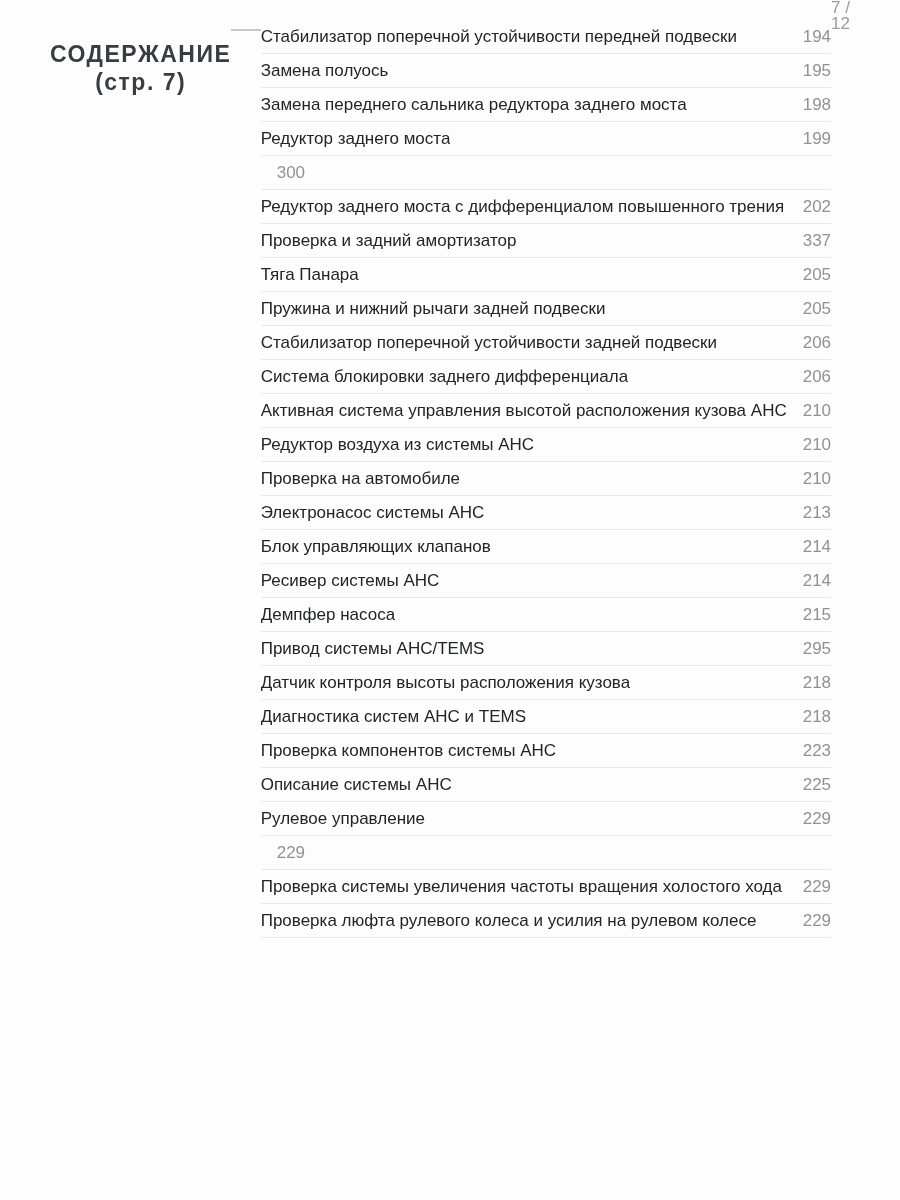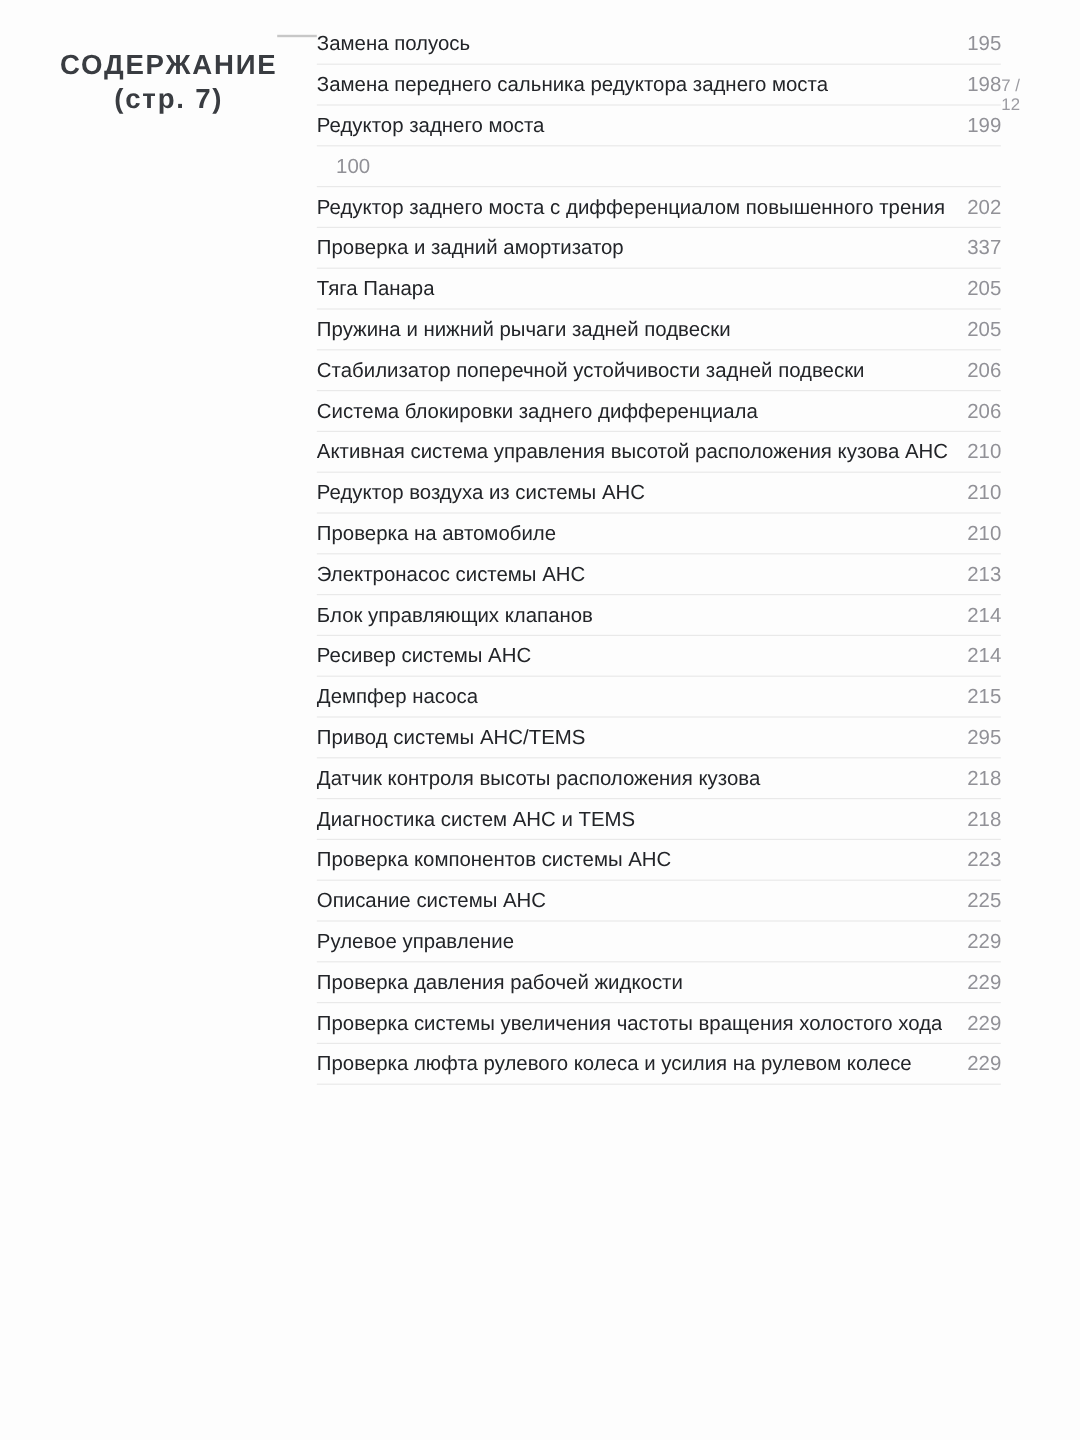--- a/index.html
+++ b/index.html
@@ -57,52 +57,55 @@
     white-space: nowrap;
     overflow: hidden;
   }
   .toc-item-page {
     font-size: 17px;
     color: var(--page-color);
     padding-left: 16px;
     flex-shrink: 0;
   }
   .page-footer {
-    margin-top: 63px;
     text-align: right;
-    font-size: 14px;
+    font-size: 17px;
     color: var(--footer-color);
     line-height: 16px;
   }
 </style>
 </head>
 <body>
 
 <div class="page">
   <h1 class="page-title">СОДЕРЖАНИЕ (стр. 7)</h1>
   <hr class="top-rule">
   <div class="toc-list">
+  <div class="toc-row">
+    <span class="toc-item-label">Стабилизатор поперечной устойчивости передней подвески</span>
+    <span class="toc-item-page">194</span>
+  </div>
 
   <div class="toc-row">
     <span class="toc-item-label">Замена полуось</span>
     <span class="toc-item-page">195</span>
   </div>
 
   <div class="toc-row">
     <span class="toc-item-label">Замена переднего сальника редуктора заднего моста</span>
     <span class="toc-item-page">198</span>
   </div>
 
   <div class="toc-row">
     <span class="toc-item-label">Редуктор заднего моста</span>
     <span class="toc-item-page">199</span>
   </div>
 
   <div class="toc-row">
-    <span class="toc-item-page">100</span>
+    <span class="toc-item-page">300</span>
   </div>
 
   <div class="toc-row">
     <span class="toc-item-label">Редуктор заднего моста с дифференциалом повышенного трения</span>
     <span class="toc-item-page">202</span>
   </div>
 
   <div class="toc-row">
     <span class="toc-item-label">Проверка и задний амортизатор</span>
     <span class="toc-item-page">337</span>
@@ -188,21 +191,20 @@
     <span class="toc-item-label">Описание системы АНС</span>
     <span class="toc-item-page">225</span>
   </div>
 
   <div class="toc-row">
     <span class="toc-item-label">Рулевое управление</span>
     <span class="toc-item-page">229</span>
   </div>
 
   <div class="toc-row">
-    <span class="toc-item-label">Проверка давления рабочей жидкости</span>
     <span class="toc-item-page">229</span>
   </div>
 
   <div class="toc-row">
     <span class="toc-item-label">Проверка системы увеличения частоты вращения холостого хода</span>
     <span class="toc-item-page">229</span>
   </div>
 
   <div class="toc-row">
     <span class="toc-item-label">Проверка люфта рулевого колеса и усилия на рулевом колесе</span>

